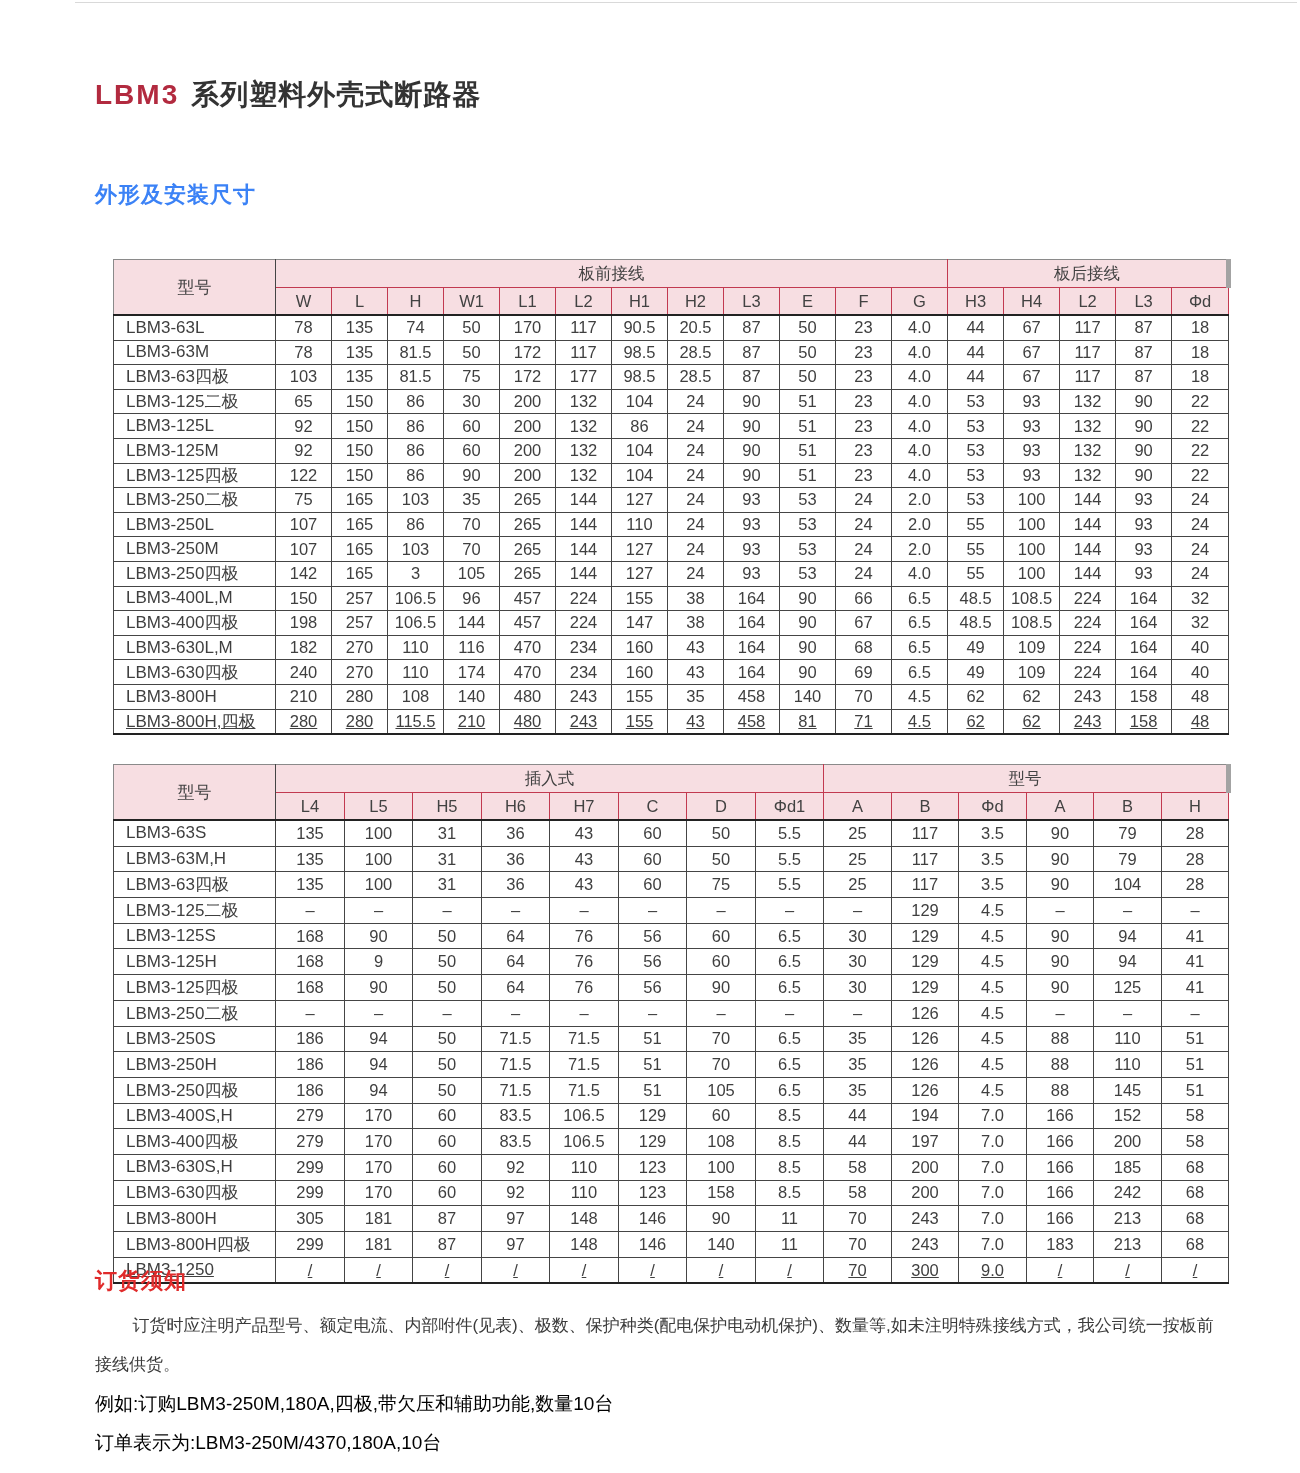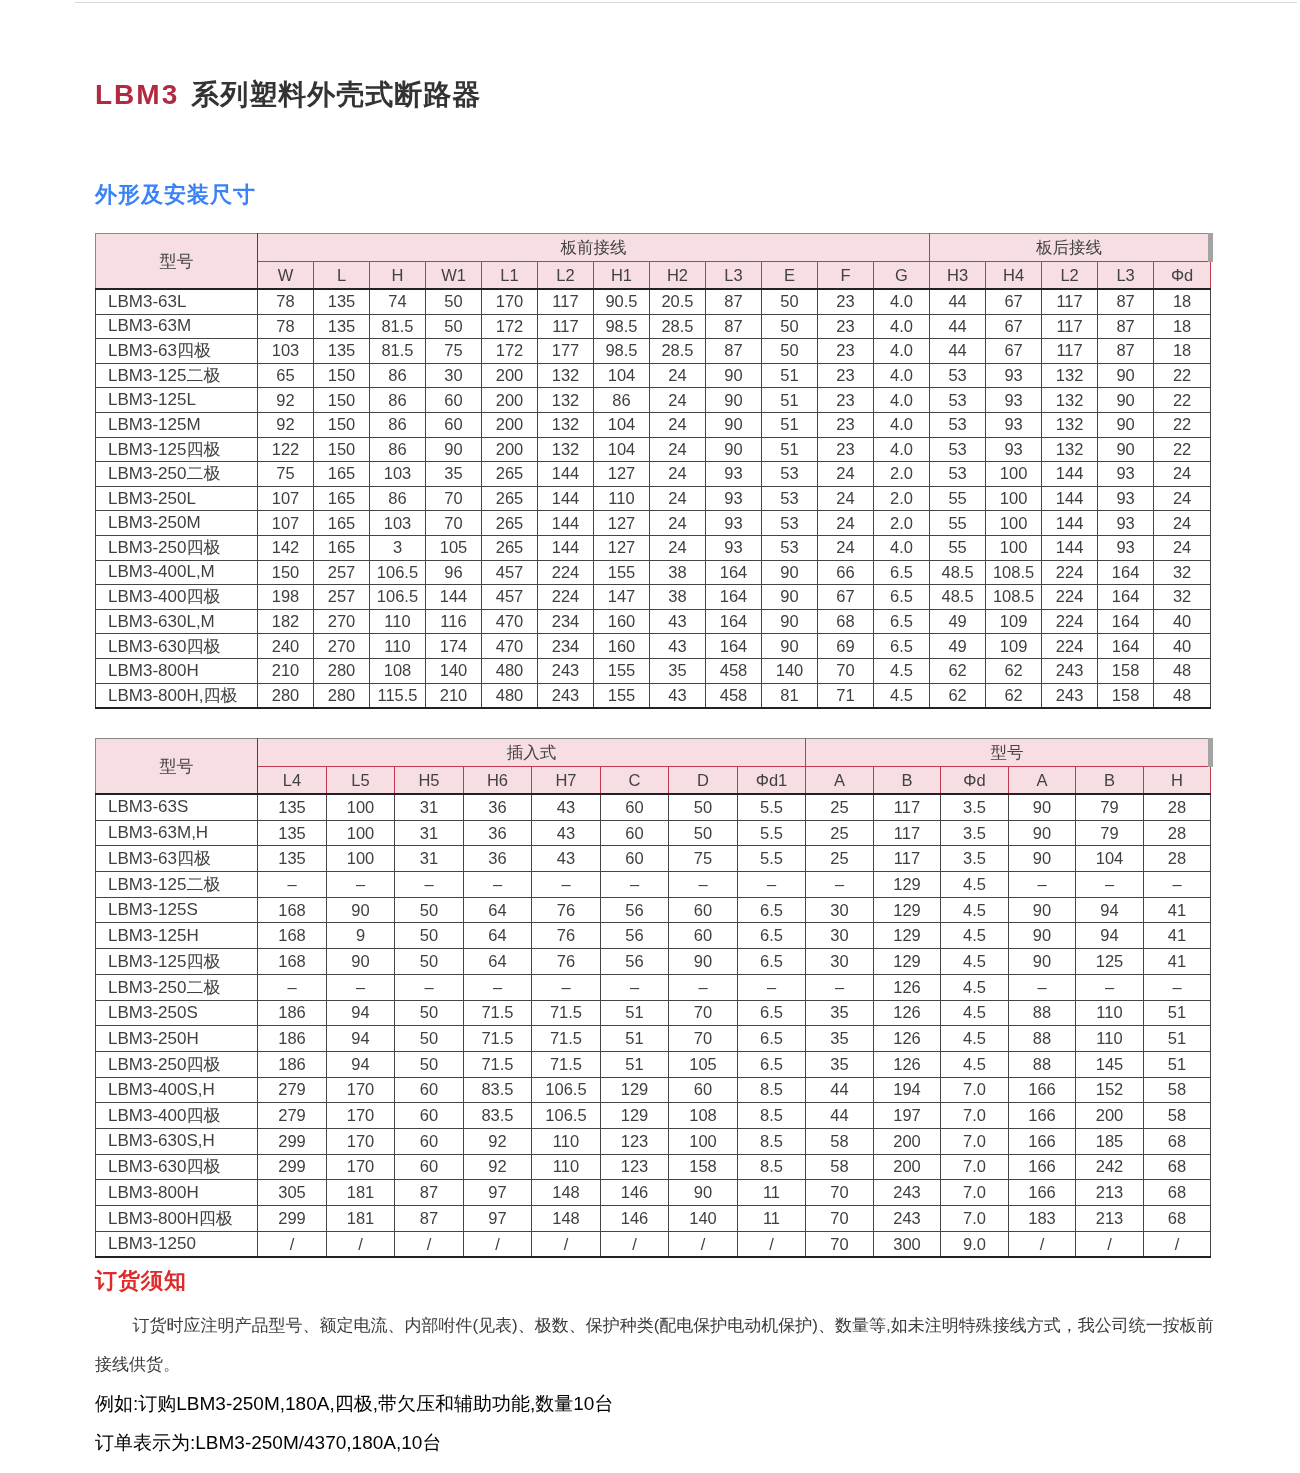--- a/index.html
+++ b/index.html
@@ -9,21 +9,21 @@
     overflow:hidden;
   }
   .topline { position:absolute; top:2px; left:75px; right:3px; height:1px; background:#d9d9d9; }
 
   .doc-title { position:absolute; left:95px; top:76px; font-size:28px; font-weight:bold; color:#333333; letter-spacing:1px; }
   .doc-title .code { color:#b22a3f; margin-right:12px; letter-spacing:2px; }
 
   .sec-heading { position:absolute; left:95px; font-size:22px; font-weight:bold; letter-spacing:1px; }
   .sec1 { top:180px; color:#3b82f6; }
 
-  table.dim { position:absolute; left:95px; border-collapse:collapse; table-layout:fixed; width:1115px; }
+  table.dim { position:absolute; left:113px; border-collapse:collapse; table-layout:fixed; width:1115px;margin-top:26px; }
   #table1 { top:233px; }
   #table2 { top:738px; }
 
   table.dim th, table.dim td { padding:0; font-size:16.5px; text-align:center; overflow:hidden; white-space:nowrap; }
 
   
   table.dim thead th {
     background:#f7dee2; color:#424242; font-weight:normal;
     border:1px solid #c23a50; height:26px;
   }
@@ -34,21 +34,21 @@
   }
   table.dim thead th.group-h-last { border-right:5px solid #a3a3a3; }
   table.dim thead tr.sub-row th { border-bottom:2px solid #222222; }
   table.dim thead th.model-h { border-bottom:2px solid #222222; }
 
   
   table.dim tbody td { border:1px solid #454545; background:#ffffff; color:#3f3f3f; }
   #table1 tbody td { height:23.6px; }
   #table2 tbody td { height:24.7px; }
   table.dim tbody td.model-cell { text-align:left; padding-left:12px; font-size:17px; }
-  table.dim tbody tr:last-child td { border-bottom:2px solid #222222; }
+  table.dim tbody tr:last-child td { border-bottom:2px solid #222222;text-decoration:underline; }
 
   .notes { position:absolute; left:95px; top:1266px; width:1128px; }
   .sec2 { font-size:22px; font-weight:bold; color:#e02b2b; letter-spacing:1px; margin:0; }
   .notes .para { margin:10px 0 0 0; font-size:17px; line-height:39px; text-indent:2.2em; color:#3a3a3a; }
   .notes .example { font-size:19px; line-height:39px; color:#000000; }
 </style>
 </head>
 <body>
 
 <div class="page">

